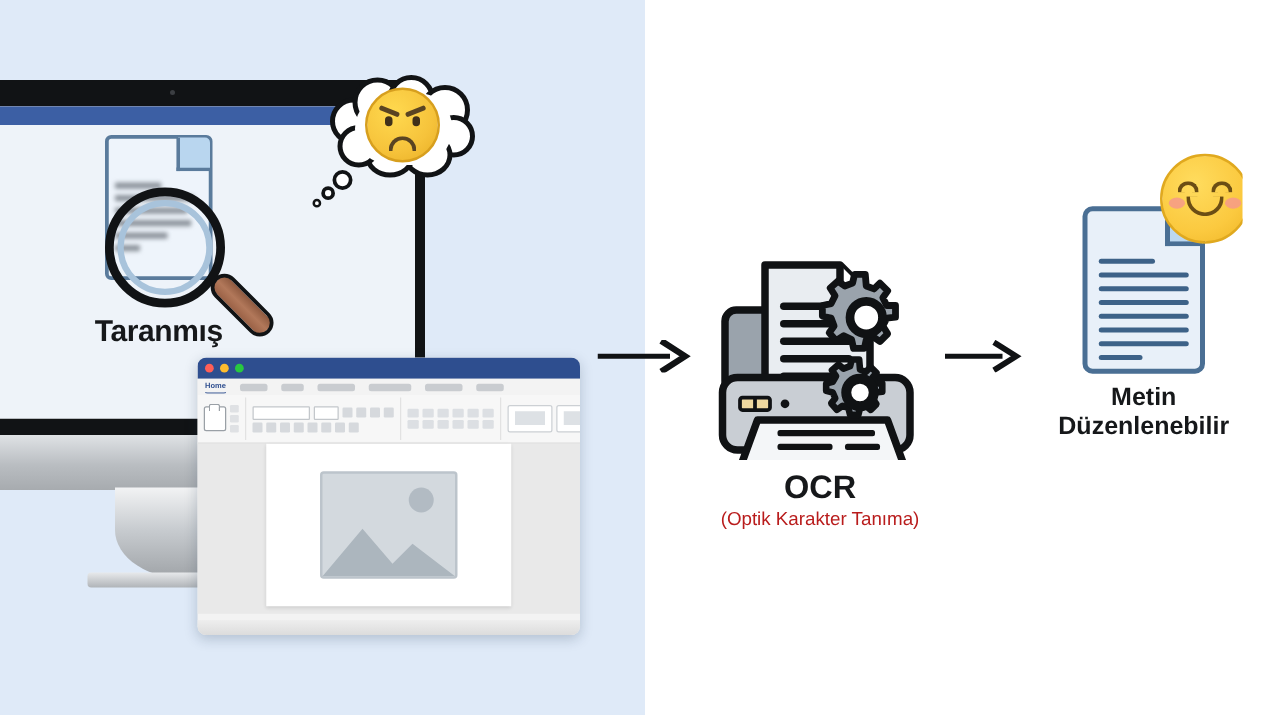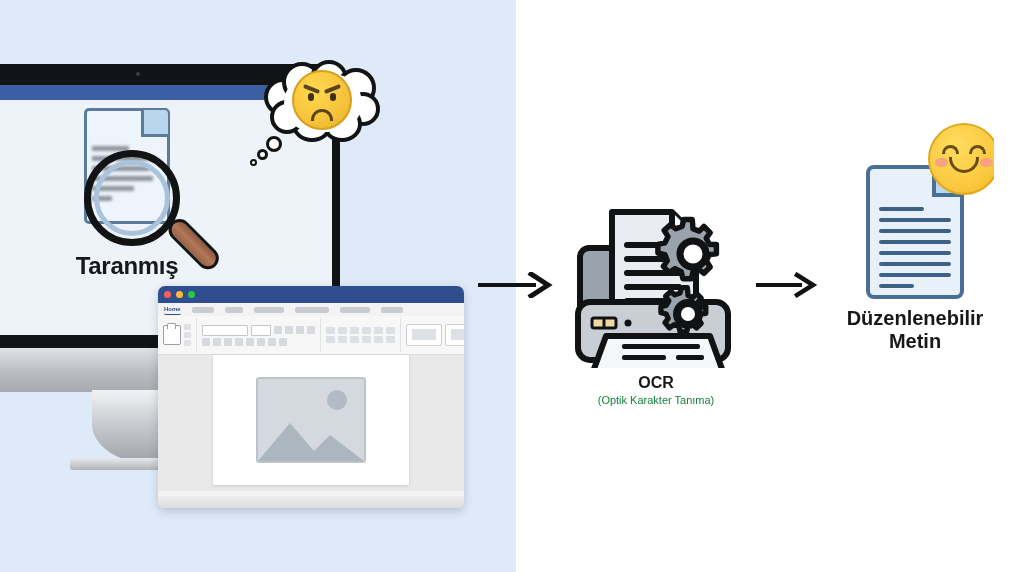--- a/index.html
+++ b/index.html
@@ -124,22 +124,22 @@
   .ww-status{position:absolute;left:0;bottom:0;width:306px;height:12px;
     background:linear-gradient(180deg,#eeeeee,#dcdcdc);}
 
   
   .arrow{position:absolute;height:30px;}
   .arrow svg{display:block;}
 
   
   .ocr-block{position:absolute;left:556px;top:190px;width:200px;}
   .scanner{position:relative;width:180px;height:178px;margin:0 auto;}
-  .ocr-title{margin-top:6px;text-align:center;font-size:16px;font-weight:bold;color:#16181a;}
-  .ocr-sub{margin-top:2px;text-align:center;font-size:11px;color:#15803d;}
+  .ocr-title{margin-top:6px;text-align:center;font-size:26px;font-weight:bold;color:#16181a;}
+  .ocr-sub{margin-top:2px;text-align:center;font-size:15px;color:#b91c1c;}
 
   
   .res-block{position:absolute;left:820px;top:165px;width:190px;}
   .res-doc{position:relative;width:98px;height:134px;margin:0 auto;}
   .rd-page{position:absolute;left:0;top:0;width:98px;height:134px;background:#e8f0f9;
     border:4px solid #4a6f94;border-radius:8px;box-sizing:border-box;}
   .rd-fold{position:absolute;right:-2px;top:-2px;width:30px;height:30px;background:#bcd8f0;
     border-left:4px solid #4a6f94;border-bottom:4px solid #4a6f94;
     border-top-right-radius:6px;box-sizing:border-box;}
   .rd-lines{position:absolute;left:13px;top:42px;width:72px;}
@@ -402,18 +402,18 @@
       </div>
       <div class="emoji-happy">
         <div class="eh-eye l"></div>
         <div class="eh-eye r"></div>
         <div class="eh-cheek l"></div>
         <div class="eh-cheek r"></div>
         <div class="eh-mouth"></div>
       </div>
     </div>
     <div class="res-title">
+      <div>Metin</div>
       <div>Düzenlenebilir</div>
-      <div>Metin</div>
     </div>
   </div>
 
 </div>
 
 </body></html>

